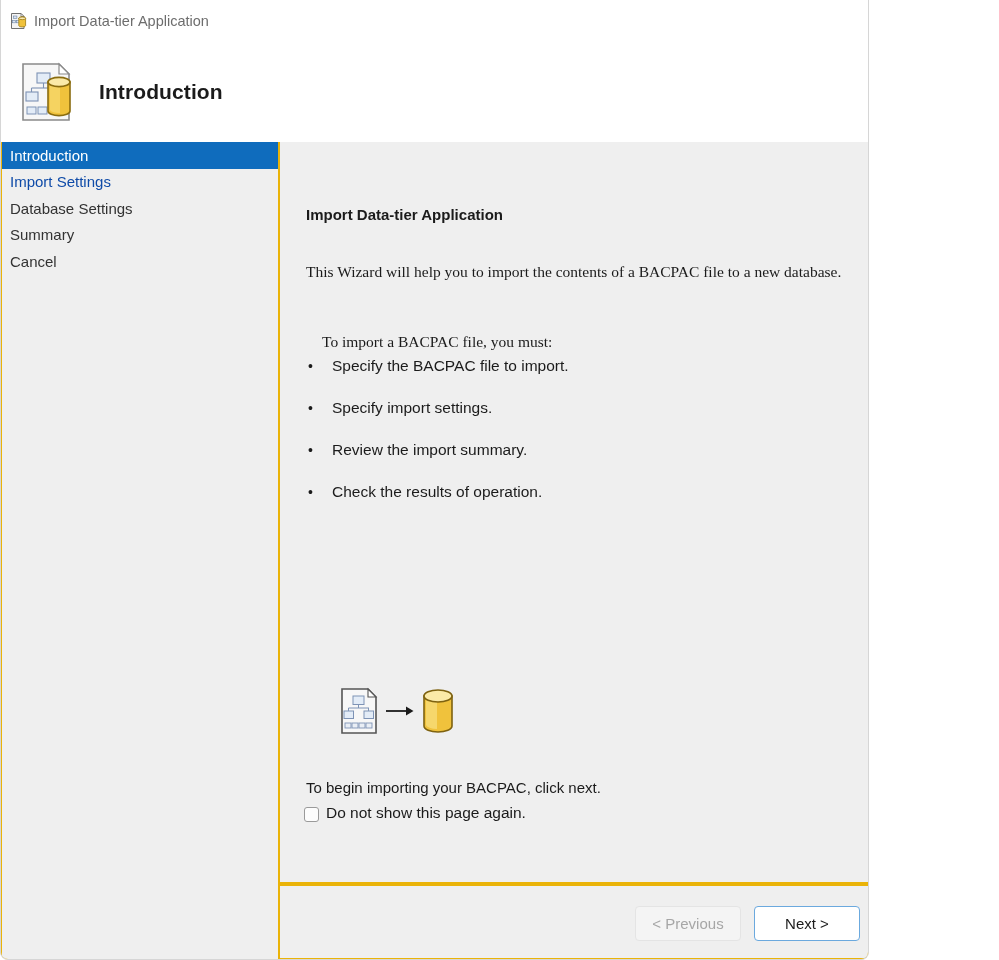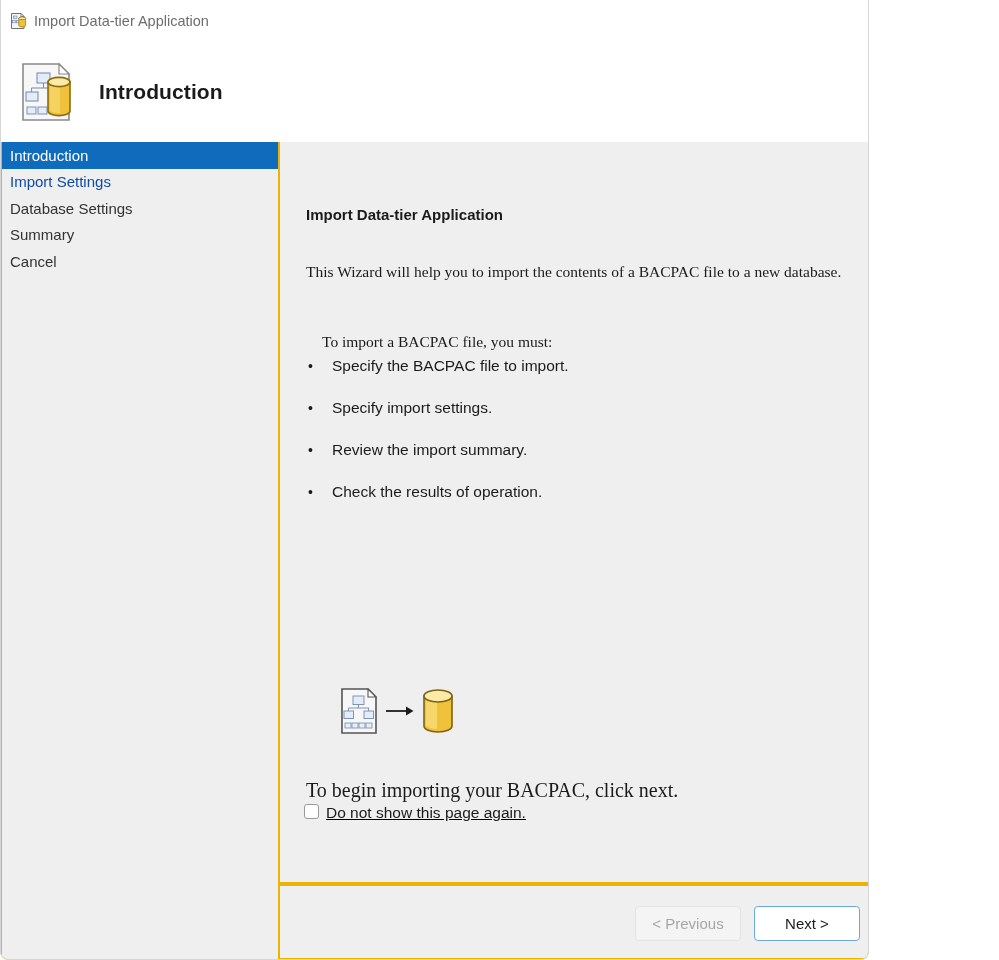--- a/index.html
+++ b/index.html
@@ -219,32 +219,30 @@
     width: 32px;
     height: 46px;
     position: relative;
     flex: none;
   }
 
   .begin-text {
     position: absolute;
     left: 26px;
     top: 637px;
-    font-size: 20px;
+    font-size: 15px;
     color: #1b1b1b;
     white-space: nowrap;
-    font-family: Liberation Serif, serif;
   }
   .checkbox-row {
     position: absolute;
     left: 24px;
     top: 662px;
     display: flex;
-    align-items: flex-start;
-    text-decoration: underline;
+    align-items: flex-end;
   }
   .checkbox {
     width: 15px;
     height: 15px;
     border: 1px solid #9a9a9a;
     border-radius: 3px;
     background: #fdfdfd;
     box-sizing: border-box;
     flex: none;
   }

